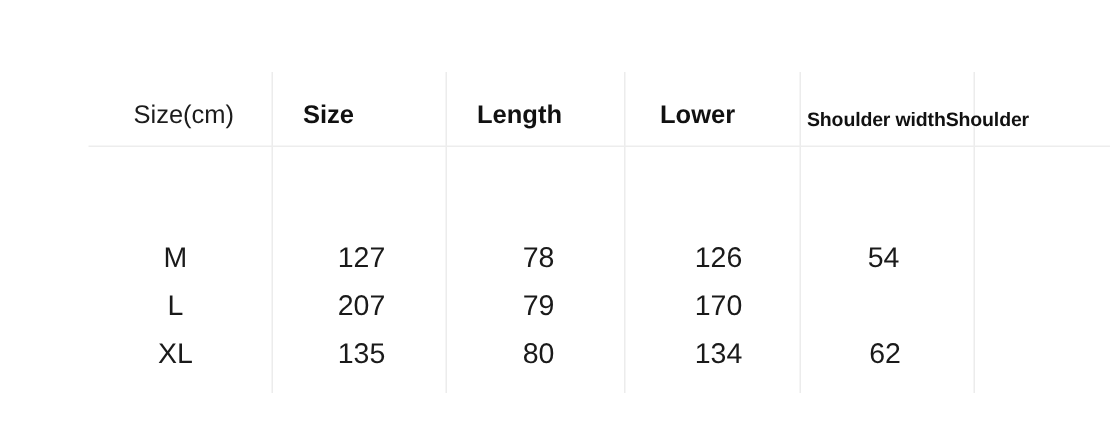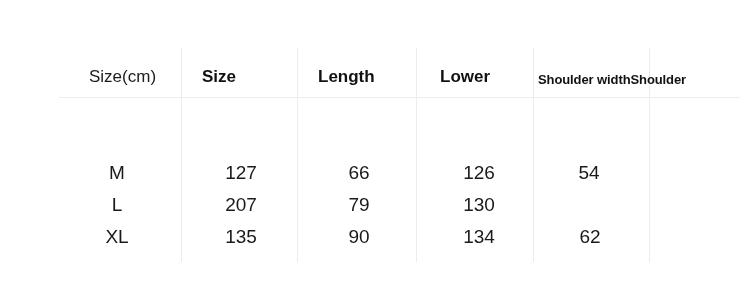--- a/index.html
+++ b/index.html
@@ -106,33 +106,33 @@
     <div class="hcell plain" style="left:60px">Size(cm)</div>
     <div class="hcell" style="left:173px">Size</div>
     <div class="hcell" style="left:289px">Length</div>
     <div class="hcell" style="left:411px">Lower</div>
     <div class="hcell small" style="left:509px; top:3px">Shoulder widthShoulder</div>
   </div>
 
   <div class="data-row" style="top:151px">
     <div class="dcell" style="left:58px; width:60px">M</div>
     <div class="dcell" style="left:182px; width:60px">127</div>
-    <div class="dcell" style="left:302px; width:56px">66</div>
+    <div class="dcell" style="left:302px; width:56px">78</div>
     <div class="dcell" style="left:420px; width:60px">126</div>
     <div class="dcell" style="left:532px; width:56px">54</div>
   </div>
 
   <div class="data-row" style="top:183px">
     <div class="dcell" style="left:58px; width:60px">L</div>
     <div class="dcell" style="left:182px; width:60px">207</div>
     <div class="dcell" style="left:302px; width:56px">79</div>
-    <div class="dcell" style="left:420px; width:60px">130</div>
+    <div class="dcell" style="left:420px; width:60px">170</div>
   </div>
 
   <div class="data-row" style="top:215px">
     <div class="dcell" style="left:58px; width:60px">XL</div>
     <div class="dcell" style="left:182px; width:60px">135</div>
-    <div class="dcell" style="left:302px; width:56px">90</div>
+    <div class="dcell" style="left:302px; width:56px">80</div>
     <div class="dcell" style="left:420px; width:60px">134</div>
     <div class="dcell" style="left:533px; width:56px">62</div>
   </div>
 
 </div>
 
 </body></html>

